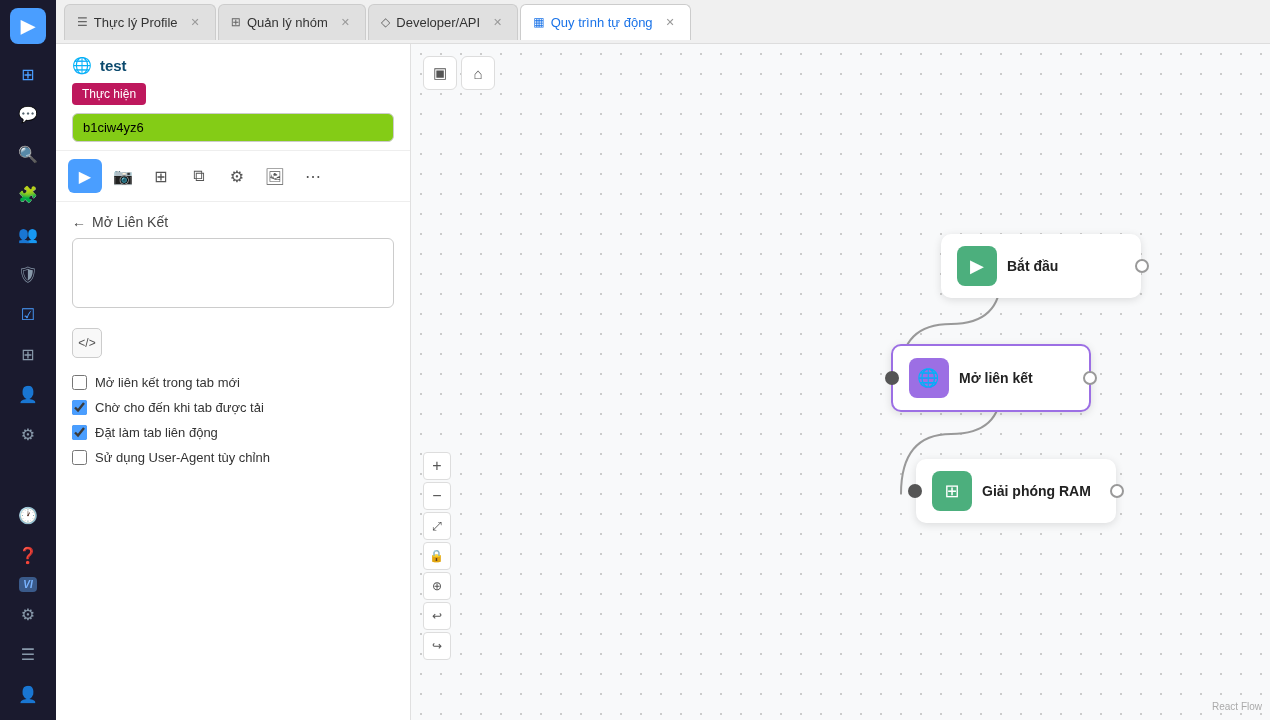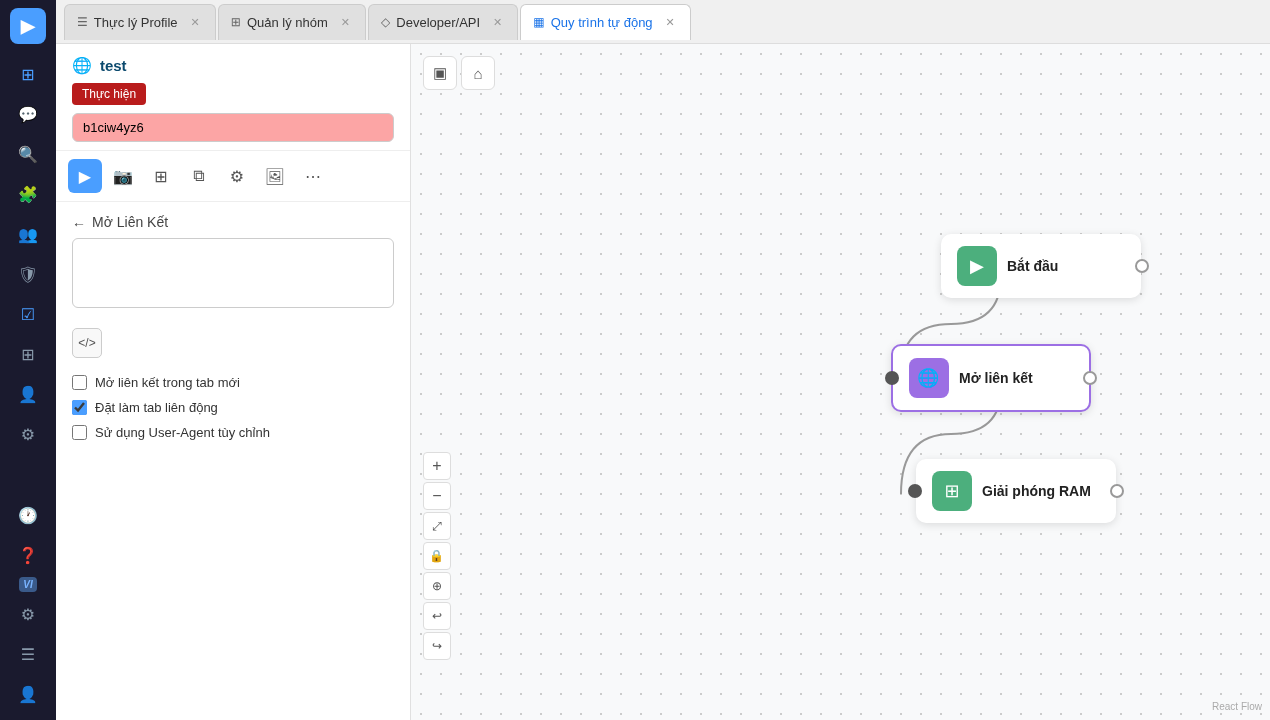--- a/index.html
+++ b/index.html
@@ -120,41 +120,41 @@
     .profile-row {
       display: flex;
       align-items: center;
       gap: 8px;
       margin-bottom: 8px;
     }
     .profile-icon { font-size: 16px; color: #333; }
     .profile-name { font-size: 15px; font-weight: 600; color: #0c4a6e; }
 
     .tooltip-box {
-      background: #b91c1c;
+      background: #be185d;
       color: #fff;
       font-size: 12px;
       padding: 4px 10px;
       border-radius: 4px;
       display: inline-block;
       margin-bottom: 8px;
     }
 
     .profile-select-row {
       display: flex;
       align-items: center;
       gap: 8px;
     }
     .profile-select {
       flex: 1;
       border: 1px solid #ccc;
       border-radius: 6px;
       padding: 6px 10px;
       font-size: 13px;
-      background: #fca5a5;
+      background: #84cc16;
       appearance: none;
       cursor: pointer;
     }
 
     
     .toolbar {
       display: flex;
       align-items: center;
       gap: 4px;
       padding: 8px 12px;
@@ -454,20 +454,24 @@
         <div class="url-row">
           <button class="url-code-btn">&lt;/&gt;</button>
         </div>
 
         <div style="margin-top:12px;">
           <div class="checkbox-row">
             <input type="checkbox" id="cb-mo-lien-ket" style="">
             <label for="cb-mo-lien-ket">Mở liên kết trong tab mới</label>
           </div>
           <div class="checkbox-row">
+            <input type="checkbox" id="cb-cho-den" class="checkbox-checked" checked="" style="">
+            <label for="cb-cho-den">Chờ cho đến khi tab được tải</label>
+          </div>
+          <div class="checkbox-row">
             <input type="checkbox" id="cb-dat-lam-tab" class="checkbox-checked" checked="" style="">
             <label for="cb-dat-lam-tab">Đặt làm tab liên động</label>
           </div>
           <div class="checkbox-row">
             <input type="checkbox" id="cb-user-agent" style="">
             <label for="cb-user-agent">Sử dụng User-Agent tùy chỉnh</label>
           </div>
         </div>
       </div>
     </div>

